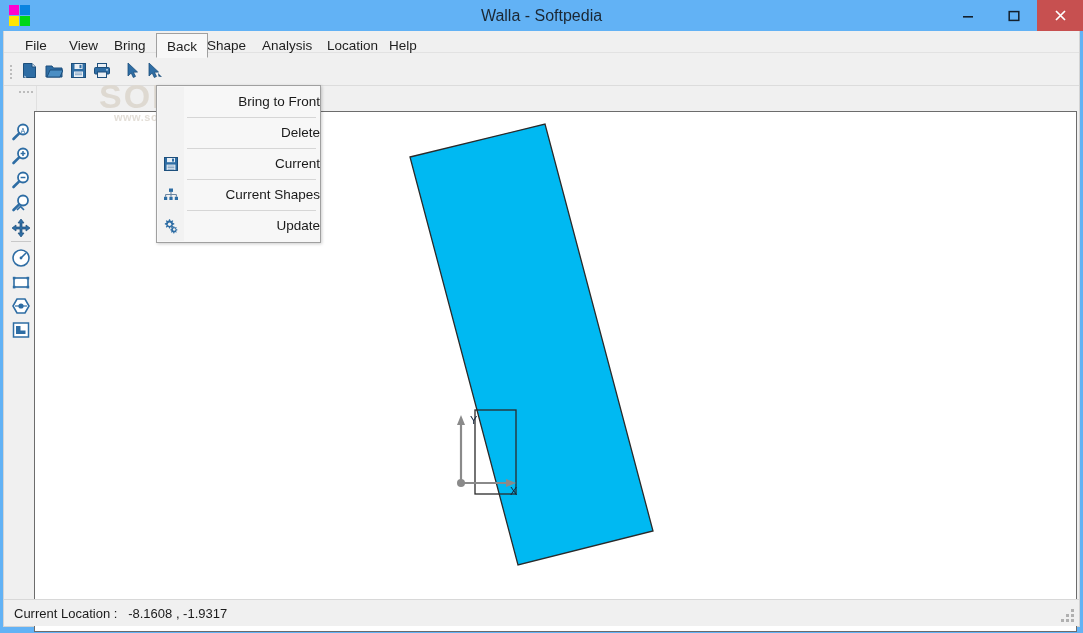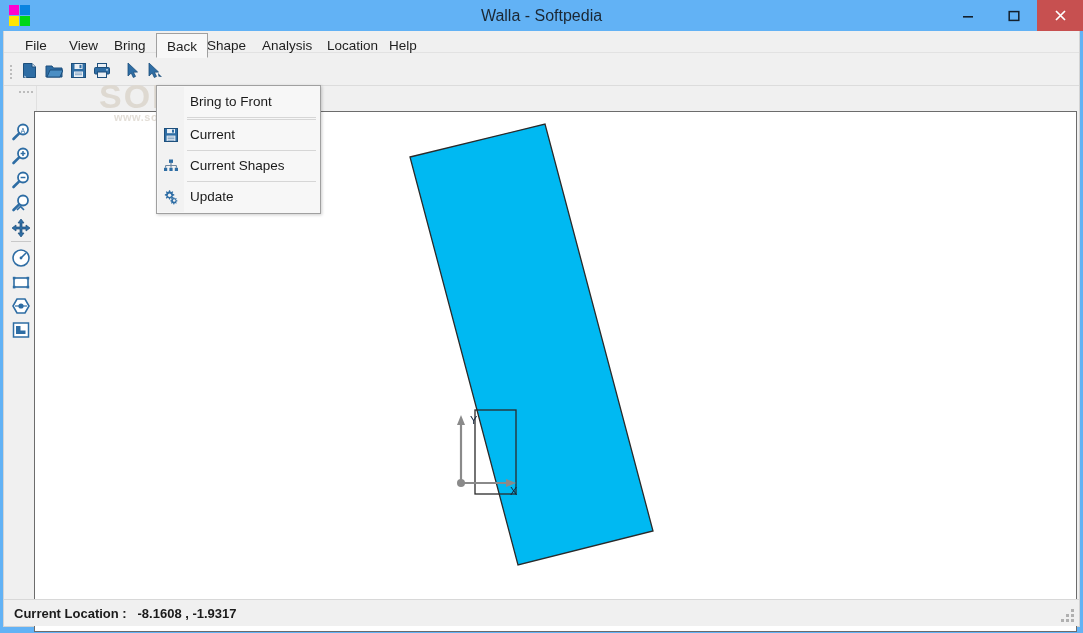--- a/index.html
+++ b/index.html
@@ -207,20 +207,21 @@
   .dropdown {
     position: absolute;
     left: 152px; top: 54px;
     width: 165px;
     background: #f7f7f7;
     border: 1px solid #a0a0a0;
     box-shadow: 1px 1px 3px rgba(0,0,0,.20);
     z-index: 50;
     padding: 2px 0;
     box-sizing: border-box;
+    text-align: right;
   }
   .dd-gutter {
     position: absolute;
     left: 1px; top: 1px;
     width: 26px;
     bottom: 1px;
     background: #f2f2f2;
   }
   .dd-item {
     position: relative;
@@ -251,21 +252,20 @@
 
   
   .statusbar {
     position: absolute;
     left: 0; bottom: 0;
     width: 100%;
     height: 27px;
     background: #f0f0f0;
     border-top: 1px solid #d8d8d8;
     box-sizing: border-box;
-    font-weight: bold;
   }
   .status-text {
     position: absolute;
     left: 10px; top: 0;
     height: 27px;
     line-height: 27px;
     font-size: 13px;
     color: #1b1b1b;
     white-space: nowrap;
   }
@@ -514,20 +514,21 @@
 
     <div class="watermark wm-big">SOFTPEDIA</div>
     <div class="watermark wm-small">www.softpedia.com</div>
 
     <div class="dropdown">
       <div class="dd-gutter"></div>
 
       <div class="dd-item">Bring to Front</div>
       <div class="dd-sep"></div>
 
+      <div class="dd-item">Delete</div>
       <div class="dd-sep"></div>
 
       <div class="dd-item">
         <span class="dd-icon">
           <svg width="16" height="16" viewBox="0 0 16 16">
             <rect x="1.5" y="1.5" width="13" height="13" fill="#2e6da4" stroke="#1d4f7c" stroke-width="1"></rect>
             <rect x="4" y="2" width="8" height="4.2" fill="#e9eff5"></rect>
             <rect x="9" y="2.6" width="2" height="3" fill="#2e6da4"></rect>
             <rect x="3.6" y="8.6" width="8.8" height="5.4" fill="#e9eff5"></rect>
             <rect x="4.6" y="9.6" width="6.8" height="0.9" fill="#7a9fc0"></rect>

